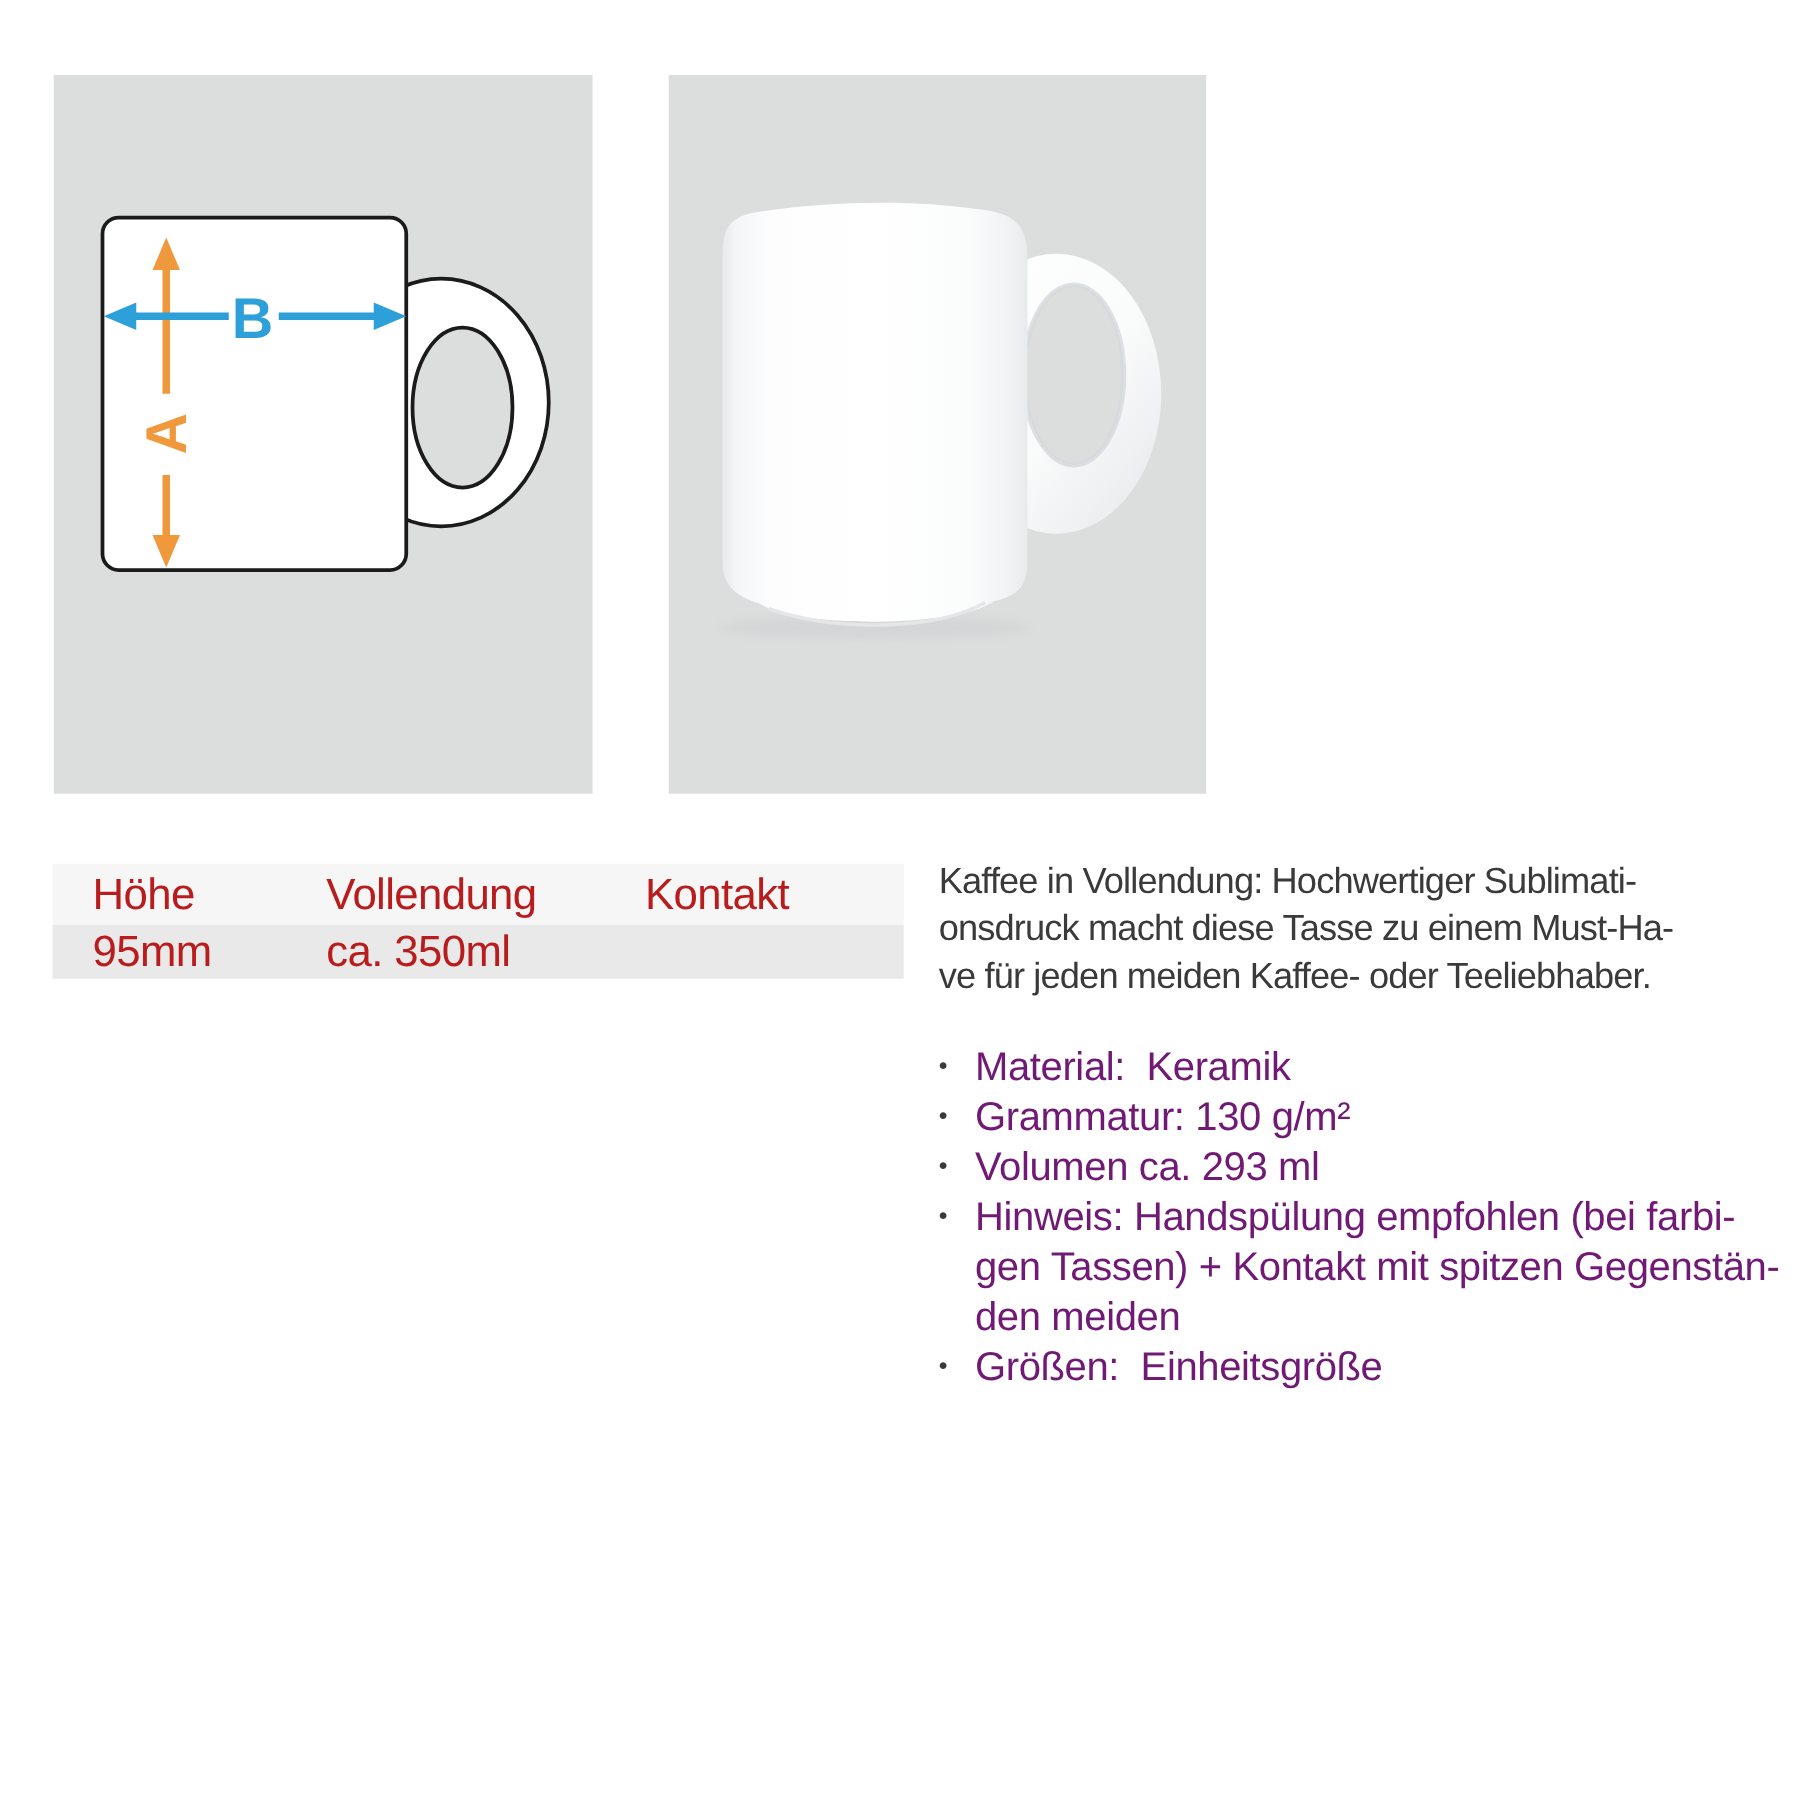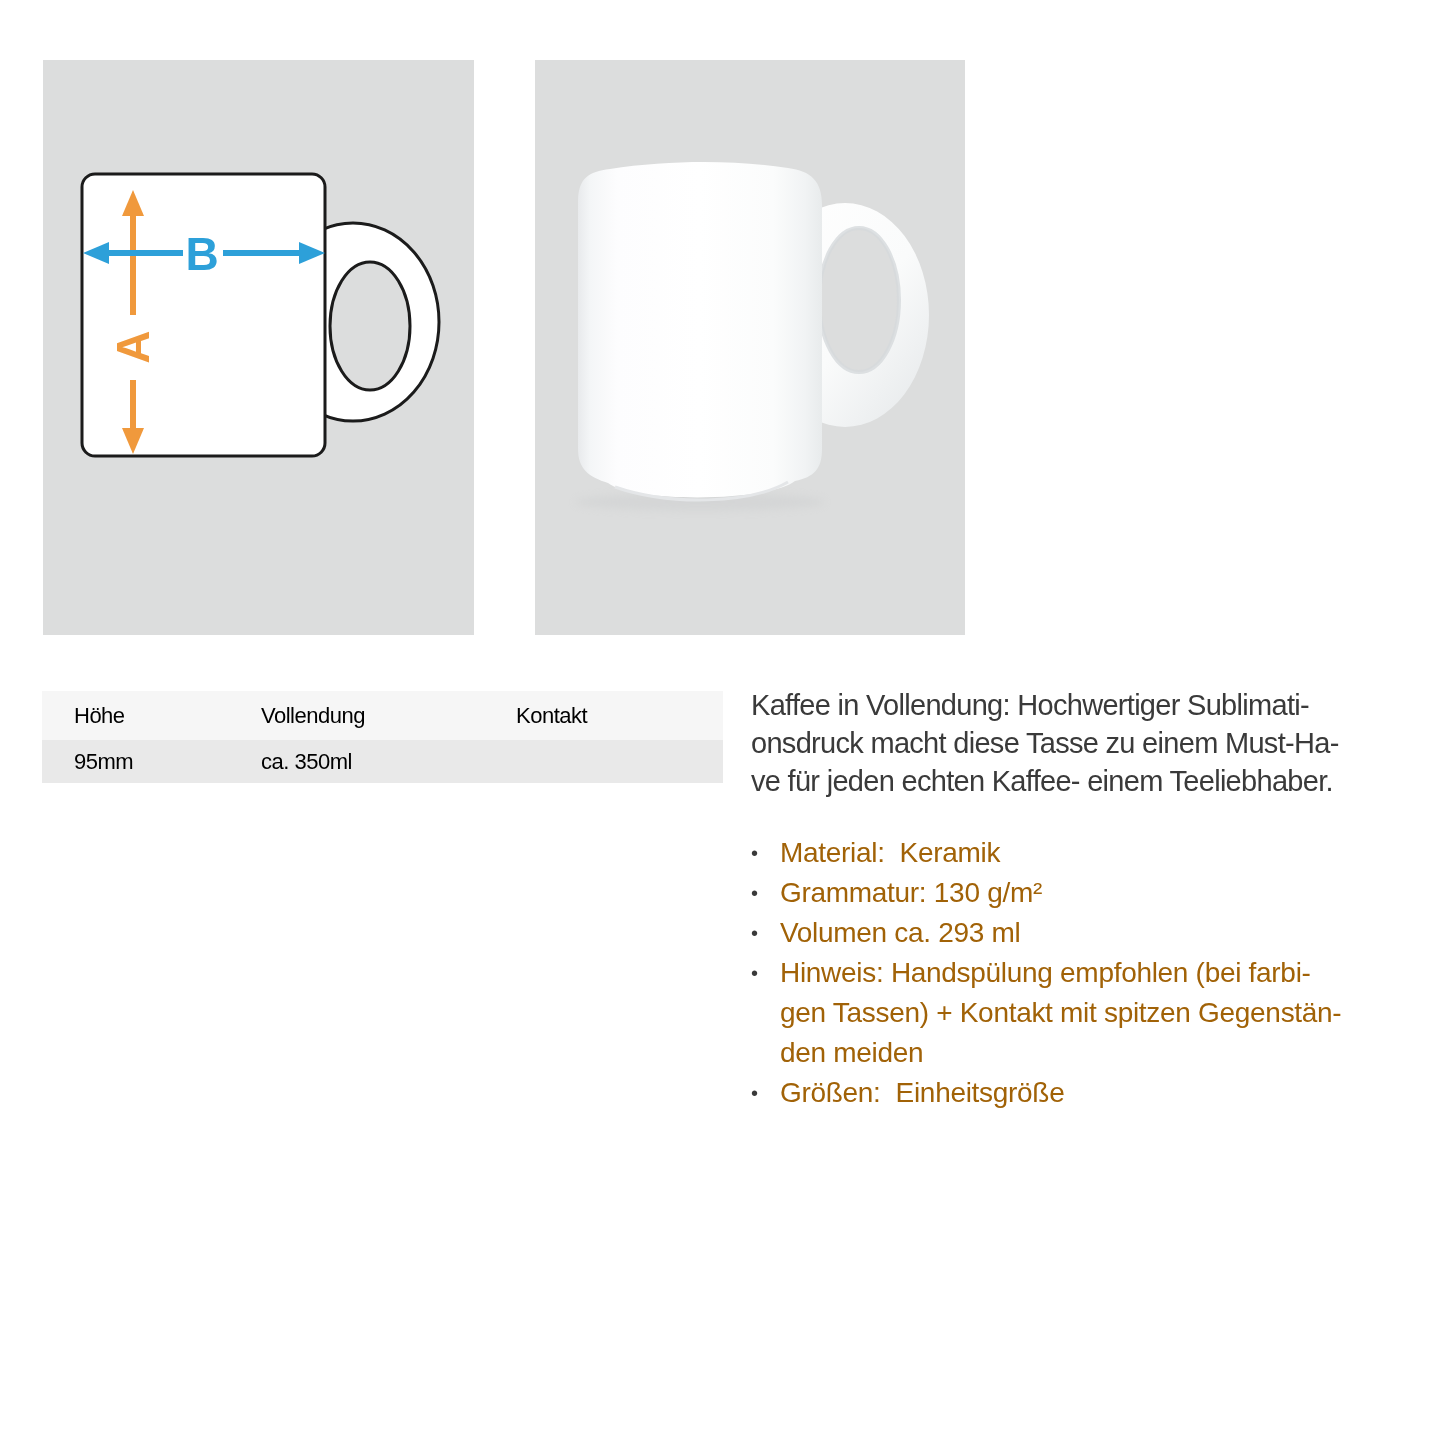--- a/index.html
+++ b/index.html
@@ -10,38 +10,38 @@
   }
   .panel {
     position: absolute; top: 60px; background: #dcdddd; overflow: hidden;
   }
   #panel-diagram { left: 43px; width: 431px; height: 575px; }
   #panel-photo   { left: 535px; width: 430px; height: 575px; }
   .panel svg { display: block; }
 
   
   .spec-table { position: absolute; left: 42px; top: 691px; width: 681px;
-    font-size: 22px; letter-spacing: -0.5px; color: #000000; }
+    font-size: 35px; letter-spacing: -0.5px; color: #b91c1c; }
   .spec-row { display: grid; grid-template-columns: 187px 255px 239px; align-items: center; }
   .spec-row.header { background: #f6f6f6; height: 49px; }
   .spec-row.values { background: #e9e9e9; height: 43px; }
   .spec-cell { padding-left: 32px; white-space: nowrap; }
 
   
   .description { position: absolute; left: 751px; top: 686px; width: 684px; }
   .intro {
     margin: 0; white-space: pre-line;
     font-size: 29px; line-height: 38px; letter-spacing: -0.7px; color: #3a3a3a;
   }
   .bullet-list { list-style: none; margin: 33px 0 0 0; padding: 0; }
   .bullet-item { display: grid; grid-template-columns: 29px 1fr; }
   .bullet-marker { font-size: 20px; line-height: 40px; color: #3a3a3a; }
   .bullet-text {
     white-space: pre-line;
-    font-size: 28px; line-height: 40px; letter-spacing: -0.3px; color: #a16207;
+    font-size: 32px; line-height: 40px; letter-spacing: -0.3px; color: #701a75;
   }
   .dim-label { font-weight: bold; font-size: 46px; font-family: "Liberation Sans", sans-serif; }
 </style>
 </head>
 <body>
 
 <div class="panel" id="panel-diagram">
   <svg width="431" height="575" viewBox="0 0 431 575">
 
     <g>
@@ -122,21 +122,21 @@
   </div>
   <div class="spec-row values">
     <div class="spec-cell">95mm</div>
     <div class="spec-cell">ca. 350ml</div>
   </div>
 </div>
 
 <div class="description">
   <p class="intro">Kaffee in Vollendung: Hochwertiger Sublimati-
 onsdruck macht diese Tasse zu einem Must-Ha-
-ve für jeden echten Kaffee- einem Teeliebhaber.</p>
+ve für jeden meiden Kaffee- oder Teeliebhaber.</p>
   <ul class="bullet-list">
     <li class="bullet-item">
       <span class="bullet-marker">•</span>
       <span class="bullet-text">Material: &nbsp;Keramik</span>
     </li>
     <li class="bullet-item">
       <span class="bullet-marker">•</span>
       <span class="bullet-text">Grammatur: 130 g/m²</span>
     </li>
     <li class="bullet-item">

